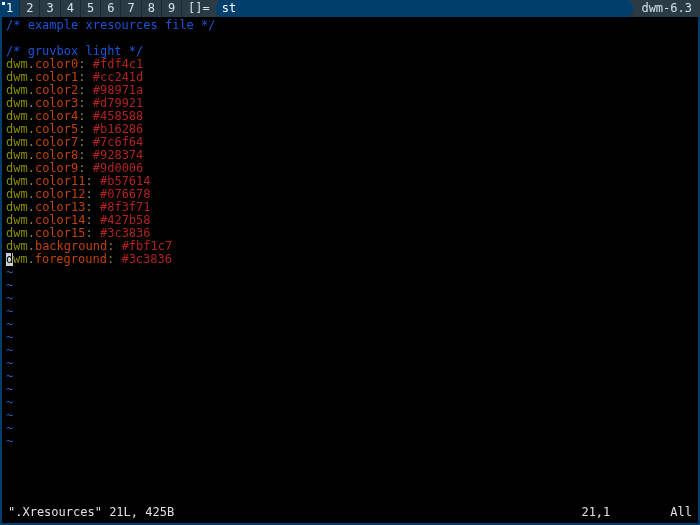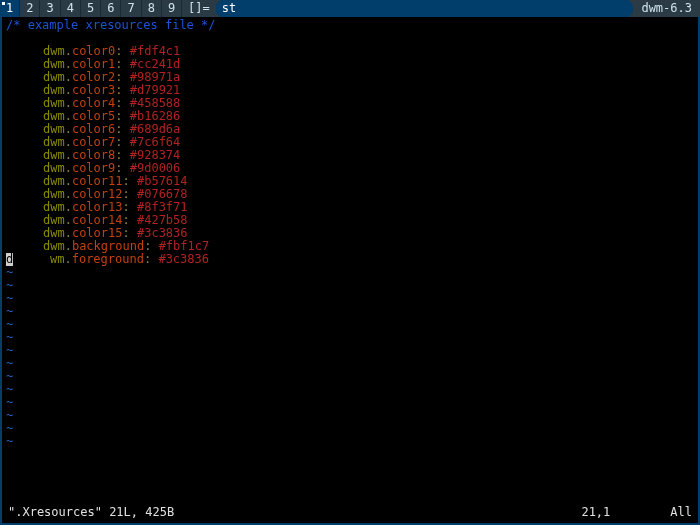--- a/index.html
+++ b/index.html
@@ -56,21 +56,21 @@
     padding: 2px 4px;
     height: calc(525px - 17px);
     width: 100%;
     background: #000000;
     color: #c0c0c0;
     border: 2px solid #013e6b;
     border-top: none;
   }
   .line { white-space: pre; height: 13px; }
   .c-comment { color: #1c53d6; } 
-  .c-type    { color: #8b8b00; margin-left: 37px; }
+  .c-type    { color: #8b8b00; }
   .c-key     { color: #c2410c; }
   .c-val     { color: #b22222; }
   .c-punct   { color: #8b864e; }
   .cursor {
     display: inline-block;
     width: 7px;
     background: #cfcfcf;
     color: #000000;
   }
   .tilde { color: #2060c0; }
@@ -102,27 +102,27 @@
     </div>
   <div class="layout">[]=</div>
   <div class="title">st</div>
   <div class="status">dwm-6.3</div>
 </div>
 
 <div class="term">
   <div id="buf">
       <div class="line"><span class="c-comment">/* example xresources file */</span></div>
       <div class="line">&nbsp;</div>
+      <div class="line"><span class="c-comment">/* gruvbox light */</span></div>
       <div class="line"><span class="c-type">dwm</span><span class="c-punct">.</span><span class="c-key">color0</span><span class="c-punct">:</span> <span class="c-val">#fdf4c1</span></div>
       <div class="line"><span class="c-type">dwm</span><span class="c-punct">.</span><span class="c-key">color1</span><span class="c-punct">:</span> <span class="c-val">#cc241d</span></div>
       <div class="line"><span class="c-type">dwm</span><span class="c-punct">.</span><span class="c-key">color2</span><span class="c-punct">:</span> <span class="c-val">#98971a</span></div>
       <div class="line"><span class="c-type">dwm</span><span class="c-punct">.</span><span class="c-key">color3</span><span class="c-punct">:</span> <span class="c-val">#d79921</span></div>
       <div class="line"><span class="c-type">dwm</span><span class="c-punct">.</span><span class="c-key">color4</span><span class="c-punct">:</span> <span class="c-val">#458588</span></div>
       <div class="line"><span class="c-type">dwm</span><span class="c-punct">.</span><span class="c-key">color5</span><span class="c-punct">:</span> <span class="c-val">#b16286</span></div>
-      <div class="line"><span class="c-type">dwm</span><span class="c-punct">.</span><span class="c-key">color6</span><span class="c-punct">:</span> <span class="c-val">#689d6a</span></div>
       <div class="line"><span class="c-type">dwm</span><span class="c-punct">.</span><span class="c-key">color7</span><span class="c-punct">:</span> <span class="c-val">#7c6f64</span></div>
       <div class="line"><span class="c-type">dwm</span><span class="c-punct">.</span><span class="c-key">color8</span><span class="c-punct">:</span> <span class="c-val">#928374</span></div>
       <div class="line"><span class="c-type">dwm</span><span class="c-punct">.</span><span class="c-key">color9</span><span class="c-punct">:</span> <span class="c-val">#9d0006</span></div>
       <div class="line"><span class="c-type">dwm</span><span class="c-punct">.</span><span class="c-key">color11</span><span class="c-punct">:</span> <span class="c-val">#b57614</span></div>
       <div class="line"><span class="c-type">dwm</span><span class="c-punct">.</span><span class="c-key">color12</span><span class="c-punct">:</span> <span class="c-val">#076678</span></div>
       <div class="line"><span class="c-type">dwm</span><span class="c-punct">.</span><span class="c-key">color13</span><span class="c-punct">:</span> <span class="c-val">#8f3f71</span></div>
       <div class="line"><span class="c-type">dwm</span><span class="c-punct">.</span><span class="c-key">color14</span><span class="c-punct">:</span> <span class="c-val">#427b58</span></div>
       <div class="line"><span class="c-type">dwm</span><span class="c-punct">.</span><span class="c-key">color15</span><span class="c-punct">:</span> <span class="c-val">#3c3836</span></div>
       <div class="line"><span class="c-type">dwm</span><span class="c-punct">.</span><span class="c-key">background</span><span class="c-punct">:</span> <span class="c-val">#fbf1c7</span></div>
       <div class="line"><span class="cursor">d</span><span class="c-type">wm</span><span class="c-punct">.</span><span class="c-key">foreground</span><span class="c-punct">:</span> <span class="c-val">#3c3836</span></div>

